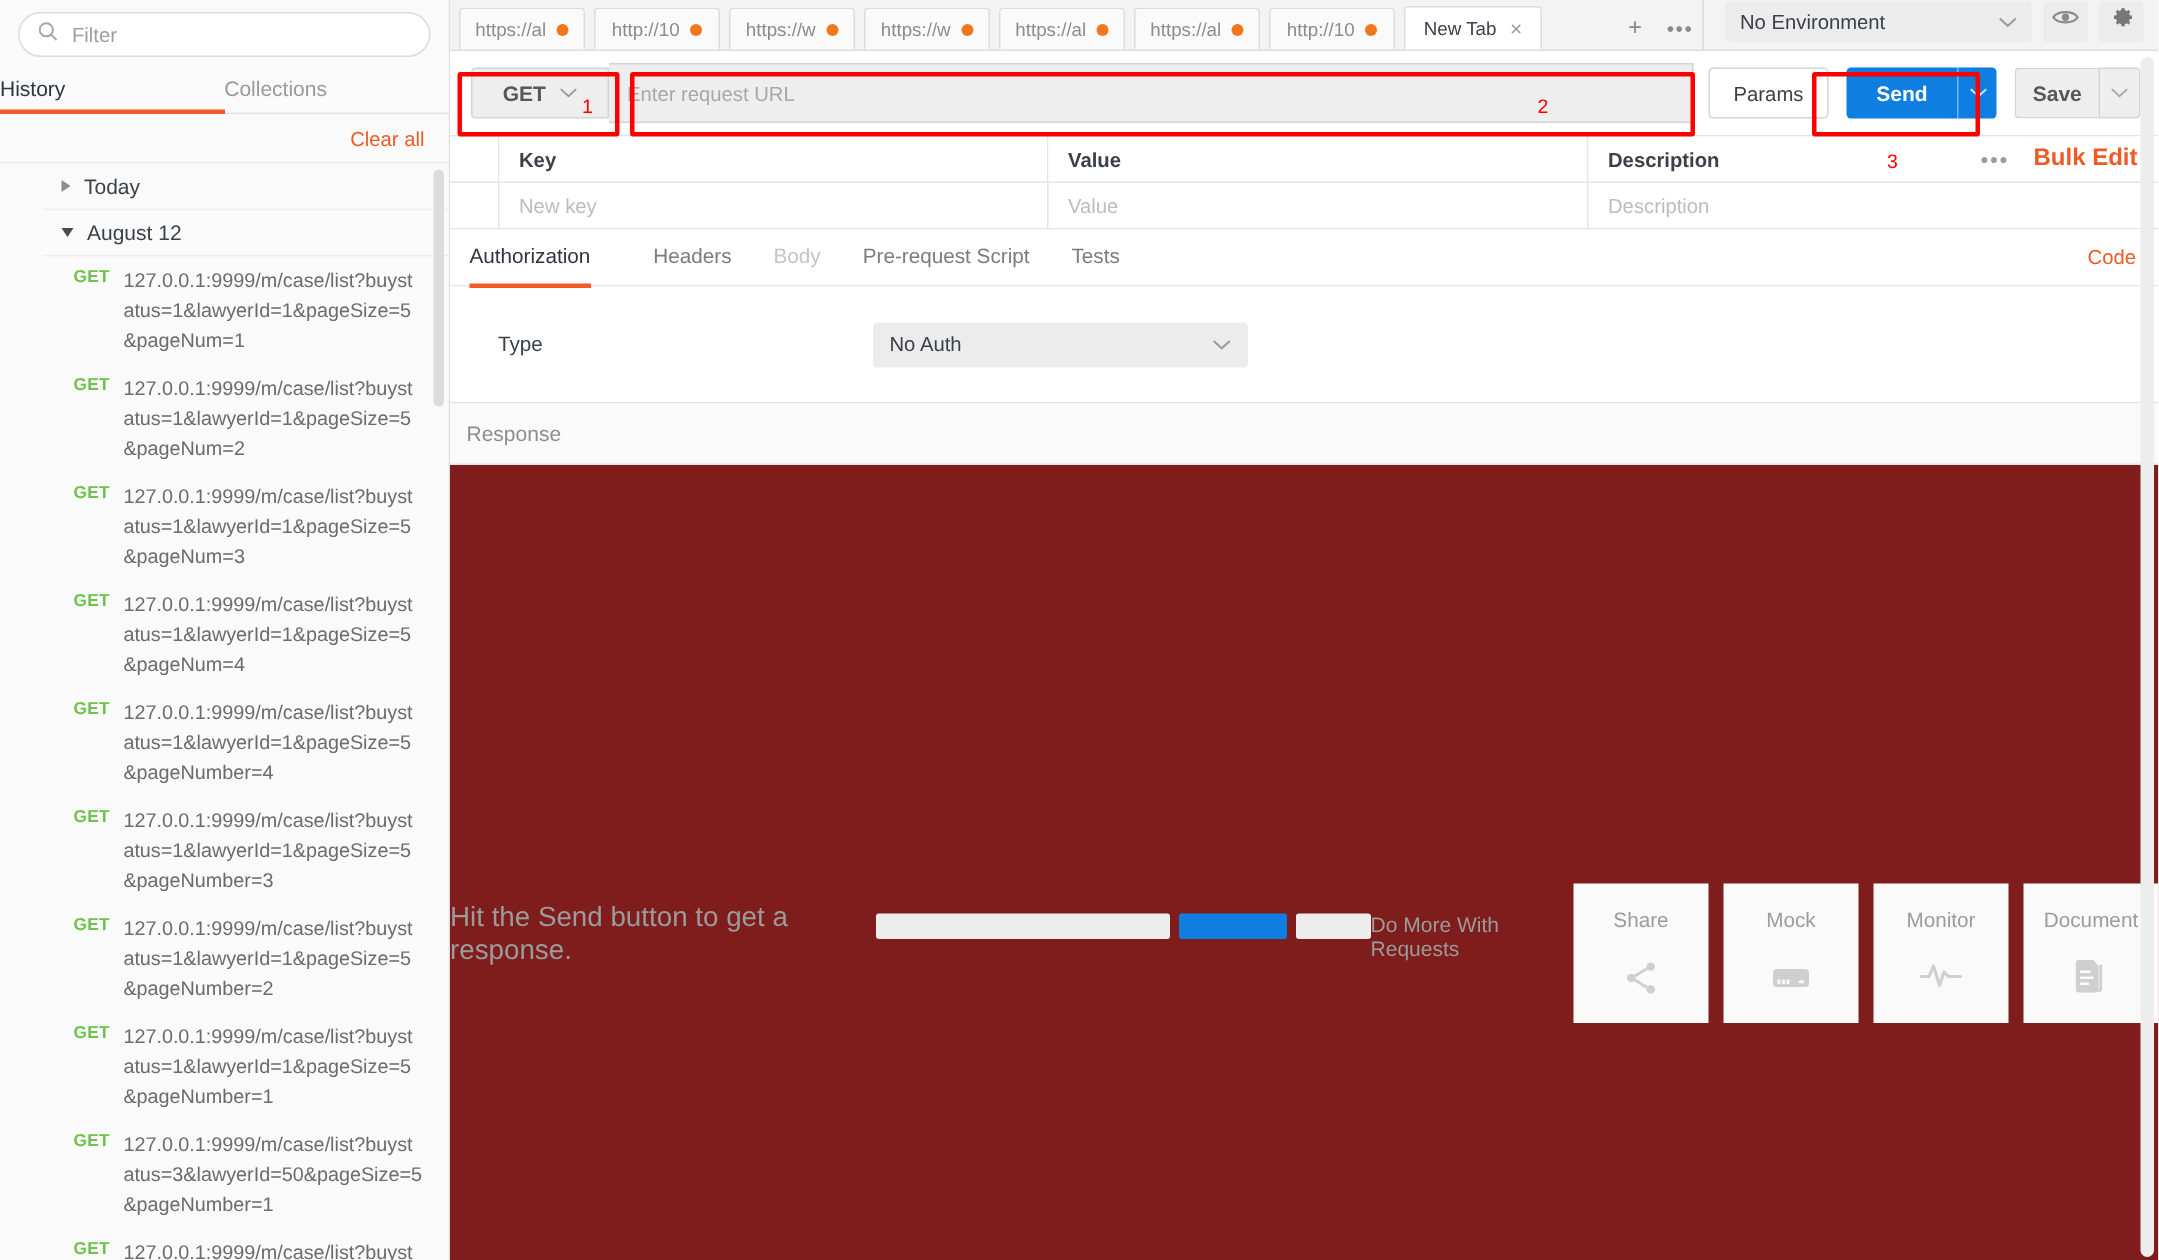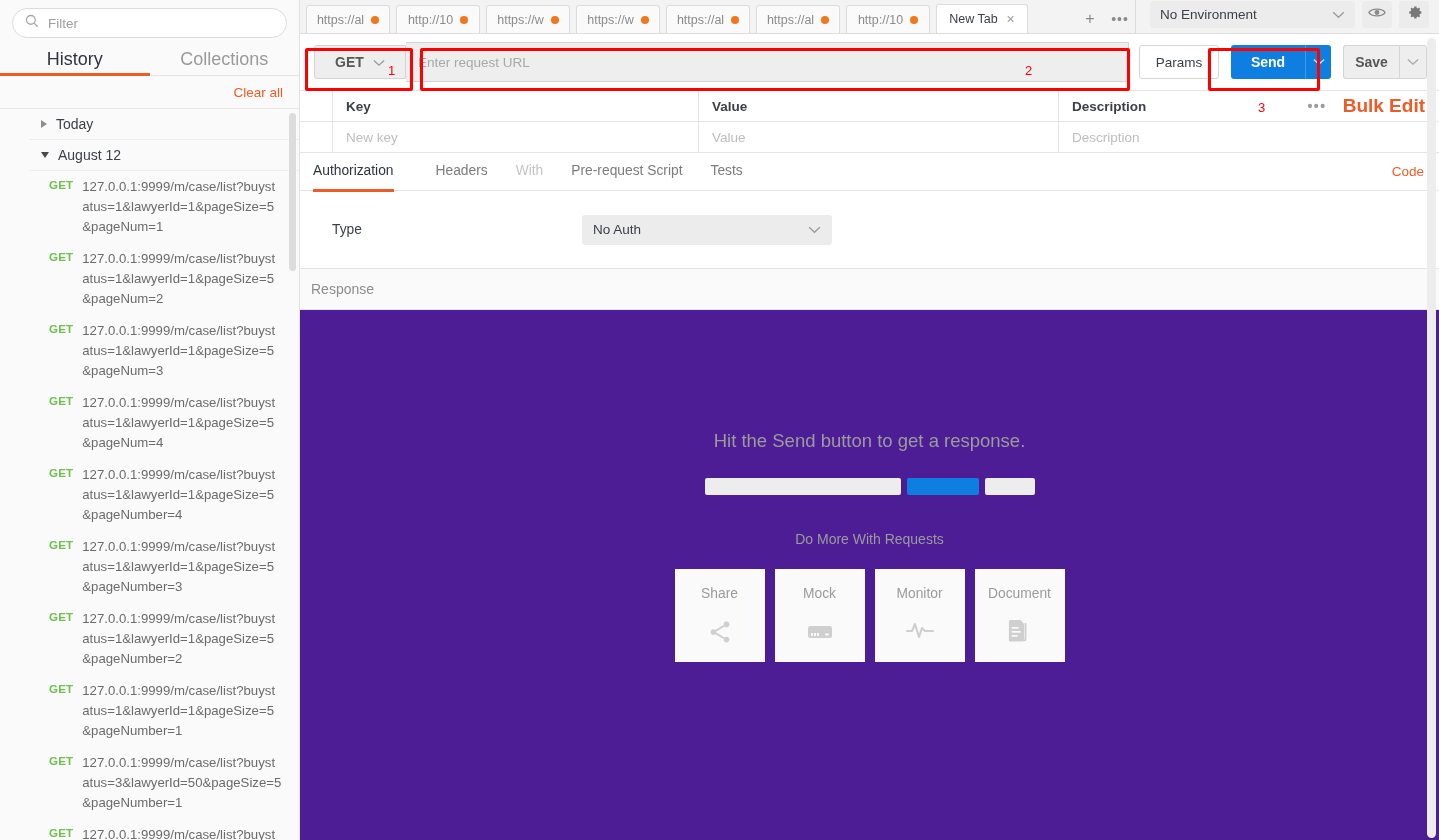--- a/index.html
+++ b/index.html
@@ -31,21 +31,21 @@
     font-family: "Liberation Sans", sans-serif; font-size: 13.5px;
     color: #555; width: 100%;
   }
   .filter-input::placeholder { color: #9e9e9e; }
 
   .tabs-row {
     display: flex; border-bottom: 1px solid #e4e4e4;
     background: #fafafa; height: 32px;
   }
   .side-tab {
-    flex: 1; text-align: center; font-size: 18px; color: #9a9a9a;
+    flex: 1; text-align: left; font-size: 14px; color: #9a9a9a;
     line-height: 30px; cursor: pointer; position: relative;
   }
   .side-tab.active { color: #2e3440; font-weight: 400; }
   .side-tab.active::after {
     content: ""; position: absolute; left: 0; right: 0; bottom: -1px;
     height: 3px; background: #ef5b25;
   }
 
   .clearall-row {
     height: 33px; display: flex; align-items: center;
@@ -227,21 +227,21 @@
   }
   .pcell.chk { width: 33px; padding: 0; border-left: none; }
   .pcell.key { width: 366px; }
   .pcell.val { width: 360px; }
   .pcell.desc { flex: 1; border-right: none; padding-right: 14px;
                 justify-content: space-between; }
   .hdr { font-weight: bold; color: #3b4049; background: #fff; }
   .ph { color: #bdbdbd; }
   .right-tools { display: flex; align-items: center; gap: 16px; }
   .dots3 { color: #9b9b9b; font-size: 14px; letter-spacing: 1.5px; cursor: pointer; }
-  .bulk { color: #ef5b25; font-size: 19px; cursor: pointer; }
+  .bulk { color: #ef5b25; font-size: 16px; cursor: pointer; }
 
   
   .subtabs {
     display: flex; align-items: center; height: 38px;
     border-bottom: 1px solid #e4e4e4; padding-left: 13px;
     gap: 0; background: #fff;
   }
   .stab {
     font-size: 13.8px; color: #7c7c7c; padding: 0 14px;
     line-height: 36px; height: 38px; cursor: pointer; position: relative;
@@ -270,22 +270,22 @@
     padding: 0 11px; font-size: 13.5px; color: #3b4049; cursor: pointer;
   }
 
   
   .resp-header {
     height: 41px; background: #fafafa; border-bottom: 1px solid #e4e4e4;
     display: flex; align-items: center; padding-left: 11px;
     font-size: 14px; color: #8d8d8d;
   }
   .resp-body {
-    flex: 1; display: flex; flex-direction: column;
-    align-items: center; padding-top: 120px; background: #4c1d95;
+    flex: 1; display: flex; flex-direction: row;
+    align-items: center; padding-top: 120px; background: #7f1d1d;
   }
   .hit-msg { font-size: 18.5px; color: #9b9b9b; margin-bottom: 26px; }
   .skeleton { display: flex; gap: 6px; margin-bottom: 36px; }
   .sk { height: 17px; border-radius: 2px; background: #ededed; }
   .sk.g1 { width: 196px; }
   .sk.blue { width: 72px; background: #0e7fe1; }
   .sk.g2 { width: 50px; }
   .domore { font-size: 14px; color: #9b9b9b; margin-bottom: 22px; }
   .cards { display: flex; gap: 10px; }
   .card {
@@ -511,21 +511,21 @@
         <div class="pcell chk"></div>
         <div class="pcell key ph">New key</div>
         <div class="pcell val ph">Value</div>
         <div class="pcell desc ph">Description</div>
       </div>
     </div>
 
     <div class="subtabs" id="subtabs">
       <span class="stab active">Authorization</span>
         <span class="stab">Headers</span>
-        <span class="stab dim">With</span>
+        <span class="stab dim">Body</span>
         <span class="stab">Pre-request Script</span>
         <span class="stab">Tests</span>
         <span class="code-link">Code</span>
     </div>
 
     <div class="auth-panel">
       <div class="auth-label">Type</div>
       <div class="auth-select">
         <span>No Auth</span>
         <span>

